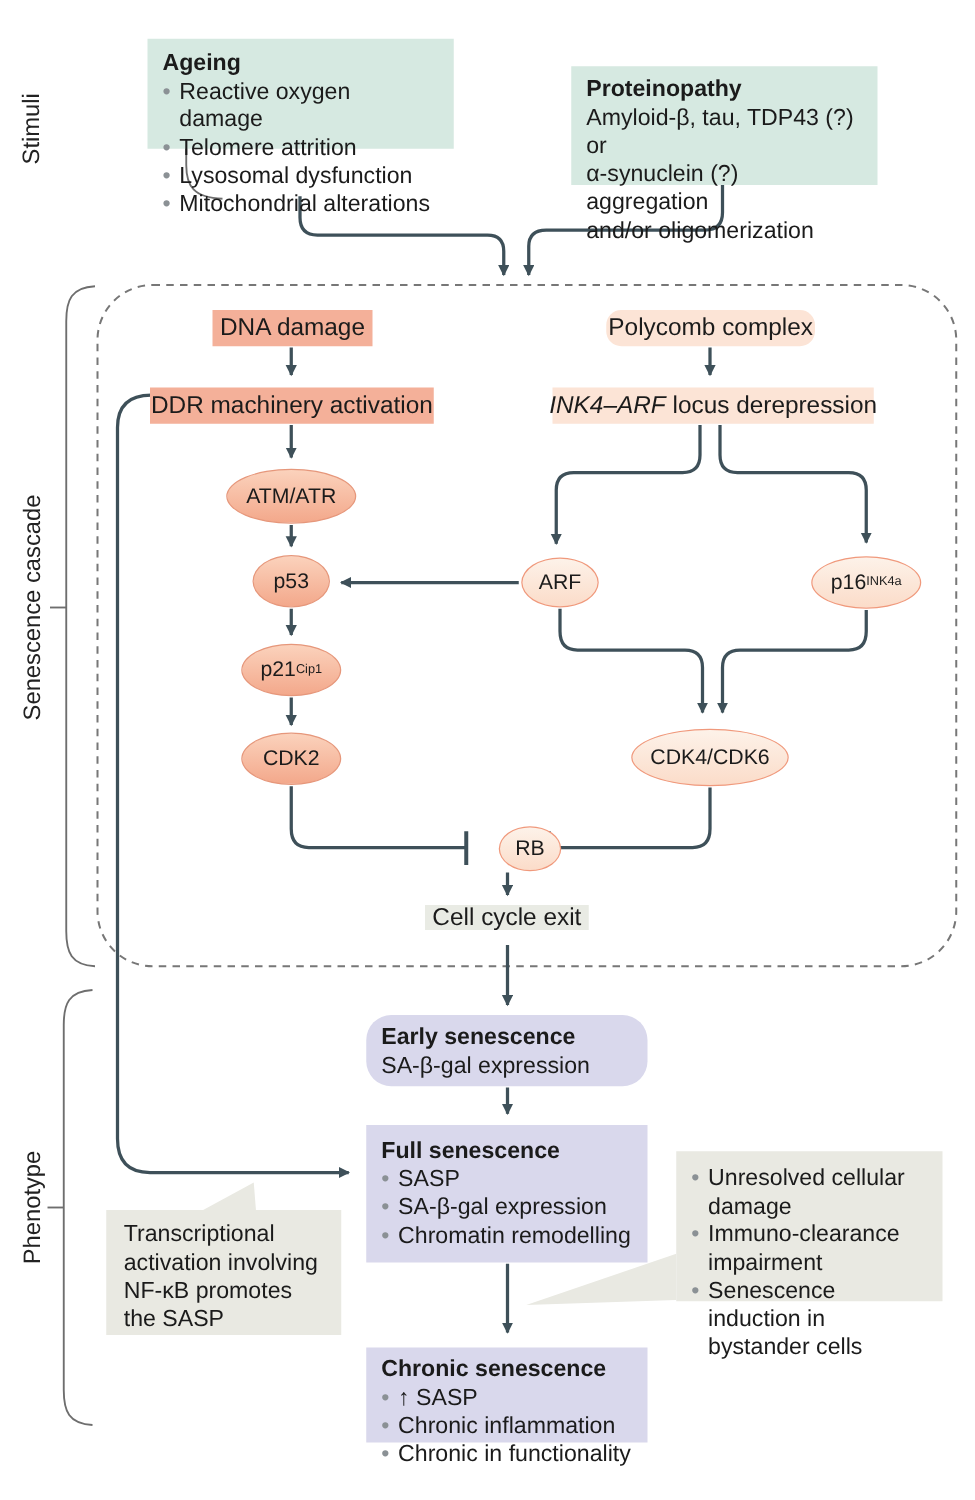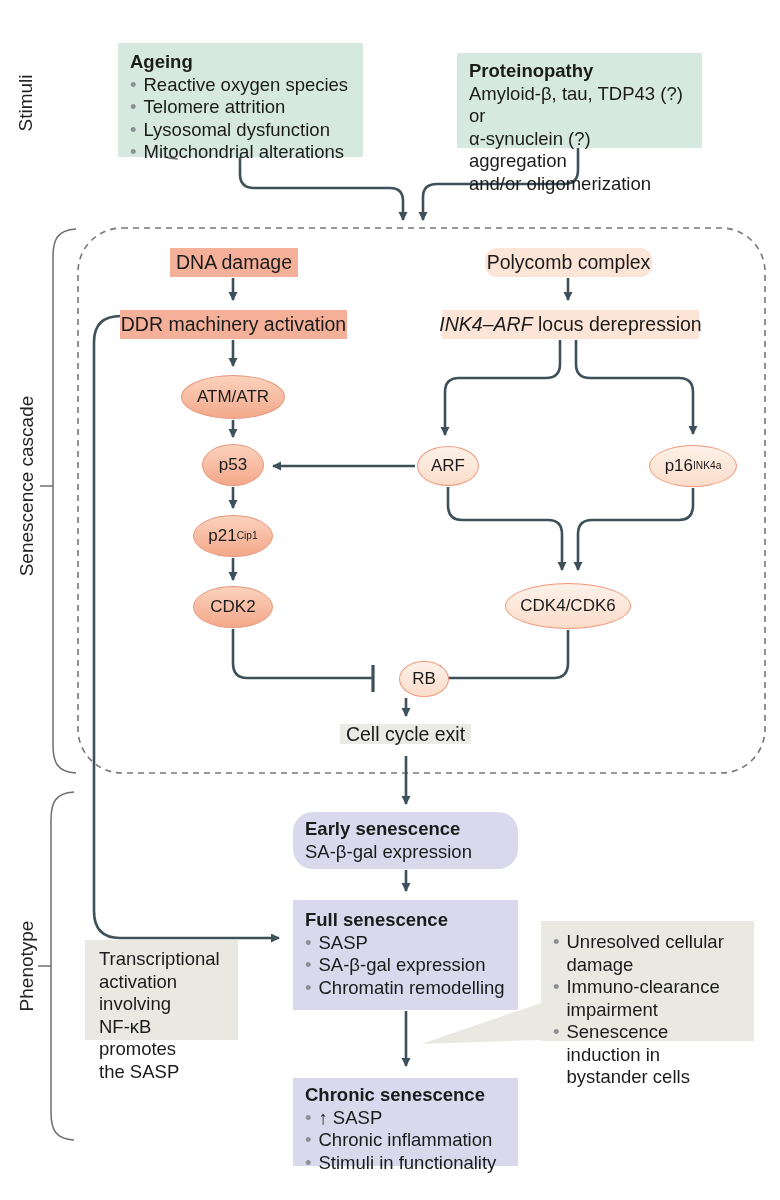--- a/index.html
+++ b/index.html
@@ -112,25 +112,25 @@
     <g stroke="#3e5059" stroke-width="3.2">
       <line x1="373" y1="665" x2="373" y2="692"></line>
       <line x1="439" y1="665" x2="439" y2="692"></line>
     </g>
   </svg>
 
   <div class="side-label" style="left:26px;top:103px;">Stimuli</div>
   <div class="side-label" style="left:27px;top:486px;">Senescence cascade</div>
   <div class="side-label" style="left:27px;top:966px;">Phenotype</div>
 
-  <div class="abs panel mint" style="left:118px;top:43px;width:245px;height:114px;padding-top:8px;">
+  <div class="abs panel mint" style="left:118px;top:31px;width:245px;height:88px;padding-top:8px;">
     <span class="title">Ageing</span>
     <div class="brow">
         <span class="bdot"></span>
-        <span class="btxt">Reactive oxygen species</span>
+        <span class="btxt">Reactive oxygen damage</span>
       </div>
     <div class="brow">
         <span class="bdot"></span>
         <span class="btxt">Telomere attrition</span>
       </div>
     <div class="brow">
         <span class="bdot"></span>
         <span class="btxt">Lysosomal dysfunction</span>
       </div>
     <div class="brow">
@@ -195,37 +195,37 @@
     <div class="brow">
         <span class="bdot"></span>
         <span class="btxt">SA-β-gal expression</span>
       </div>
     <div class="brow">
         <span class="bdot"></span>
         <span class="btxt">Chromatin remodelling</span>
       </div>
   </div>
 
-  <div class="abs panel lavender" style="left:293px;top:1078px;width:225px;height:88px;padding-top:6px;">
+  <div class="abs panel lavender" style="left:293px;top:1078px;width:225px;height:76px;padding-top:6px;">
     <span class="title">Chronic senescence</span>
     <div class="brow">
         <span class="bdot"></span>
         <span class="btxt">↑ SASP</span>
       </div>
     <div class="brow">
         <span class="bdot"></span>
         <span class="btxt">Chronic inflammation</span>
       </div>
     <div class="brow">
         <span class="bdot"></span>
-        <span class="btxt">Stimuli in functionality</span>
-      </div>
-  </div>
-
-  <div class="abs panel graybox" style="left:85px;top:940px;width:153px;height:100px;padding:8px 14px;">
+        <span class="btxt">Chronic in functionality</span>
+      </div>
+  </div>
+
+  <div class="abs panel graybox" style="left:85px;top:968px;width:188px;height:100px;padding:8px 14px;">
     <span class="line">Transcriptional</span>
     <span class="line">activation involving</span>
     <span class="line">NF-κB promotes</span>
     <span class="line">the SASP</span>
   </div>
 
   <div class="abs panel graybox" style="left:541px;top:921px;width:213px;height:120px;padding:10px 12px;">
     <div class="brow">
         <span class="bdot"></span>
         <span class="btxt">Unresolved cellular damage</span>

